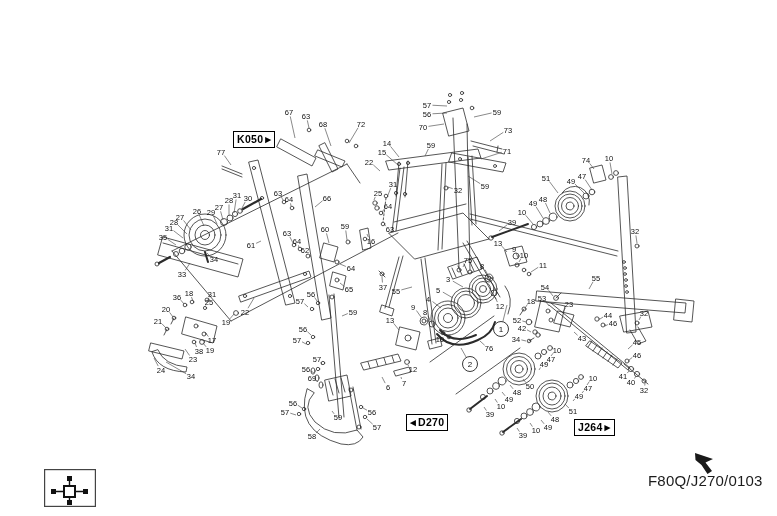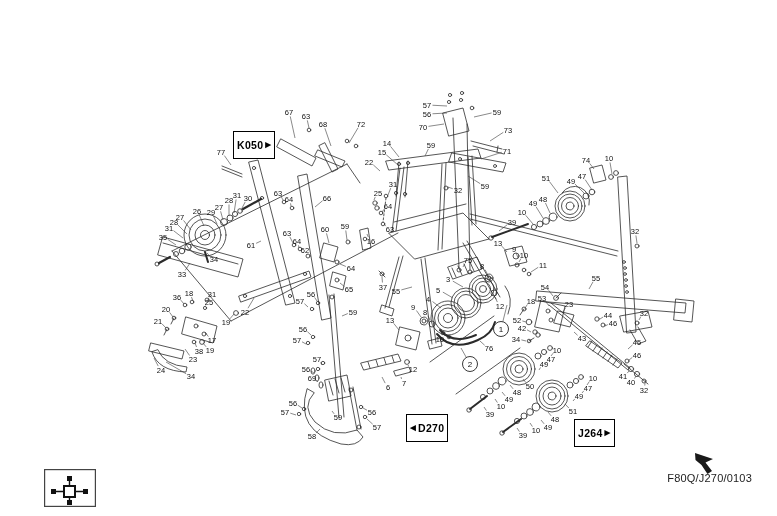--- a/index.html
+++ b/index.html
@@ -5,23 +5,23 @@
   html,body{margin:0;padding:0;background:#e8e8e8}
   .stage{position:relative;width:777px;height:516px;background:#ffffff;font-family:"Liberation Sans",sans-serif;overflow:hidden;margin:0 auto}
   svg.layer{position:absolute;left:0;top:0;width:777px;height:516px}
   .ln{stroke:#2b2b2b;stroke-width:.8;fill:none;stroke-linejoin:round;stroke-linecap:round}
   .callout{font-family:"Liberation Sans",sans-serif;font-size:7.5px;fill:#101010;text-anchor:middle;dominant-baseline:central}
   .circnum{font-size:8px}
   .leader{stroke:#3a3a3a;stroke-width:.6;fill:none}
   .circled-ring{fill:#fff;stroke:#222;stroke-width:.9}
   .refbox{position:absolute;display:flex;align-items:center;justify-content:center;gap:2px;
     border:1.6px solid #000;background:#fff;color:#000;font-weight:bold;font-size:10.5px;
-    height:28px;padding:0 3px;line-height:1;letter-spacing:.3px;box-sizing:border-box;cursor:pointer}
+    height:17px;padding:0 3px;line-height:1;letter-spacing:.3px;box-sizing:border-box;cursor:pointer}
   .arrow-glyph{font-size:7.5px;line-height:1}
-  .figure-code{position:absolute;left:648px;top:472px;width:104px;font-size:11px;color:#1c1c1c;text-align:right;letter-spacing:.2px}
+  .figure-code{position:absolute;left:648px;top:472px;width:104px;font-size:15px;color:#1c1c1c;text-align:right;letter-spacing:.2px}
   .nav-icon-box{position:absolute;left:44px;top:469px;width:52px;height:38px;box-sizing:border-box;background:#fff}
   .pointer-arrow{position:absolute;left:692px;top:450px;width:26px;height:26px}
 </style>
 </head>
 <body>
 
 <div class="stage">
 
   <svg class="layer ln" viewBox="0 0 777 516">
 

